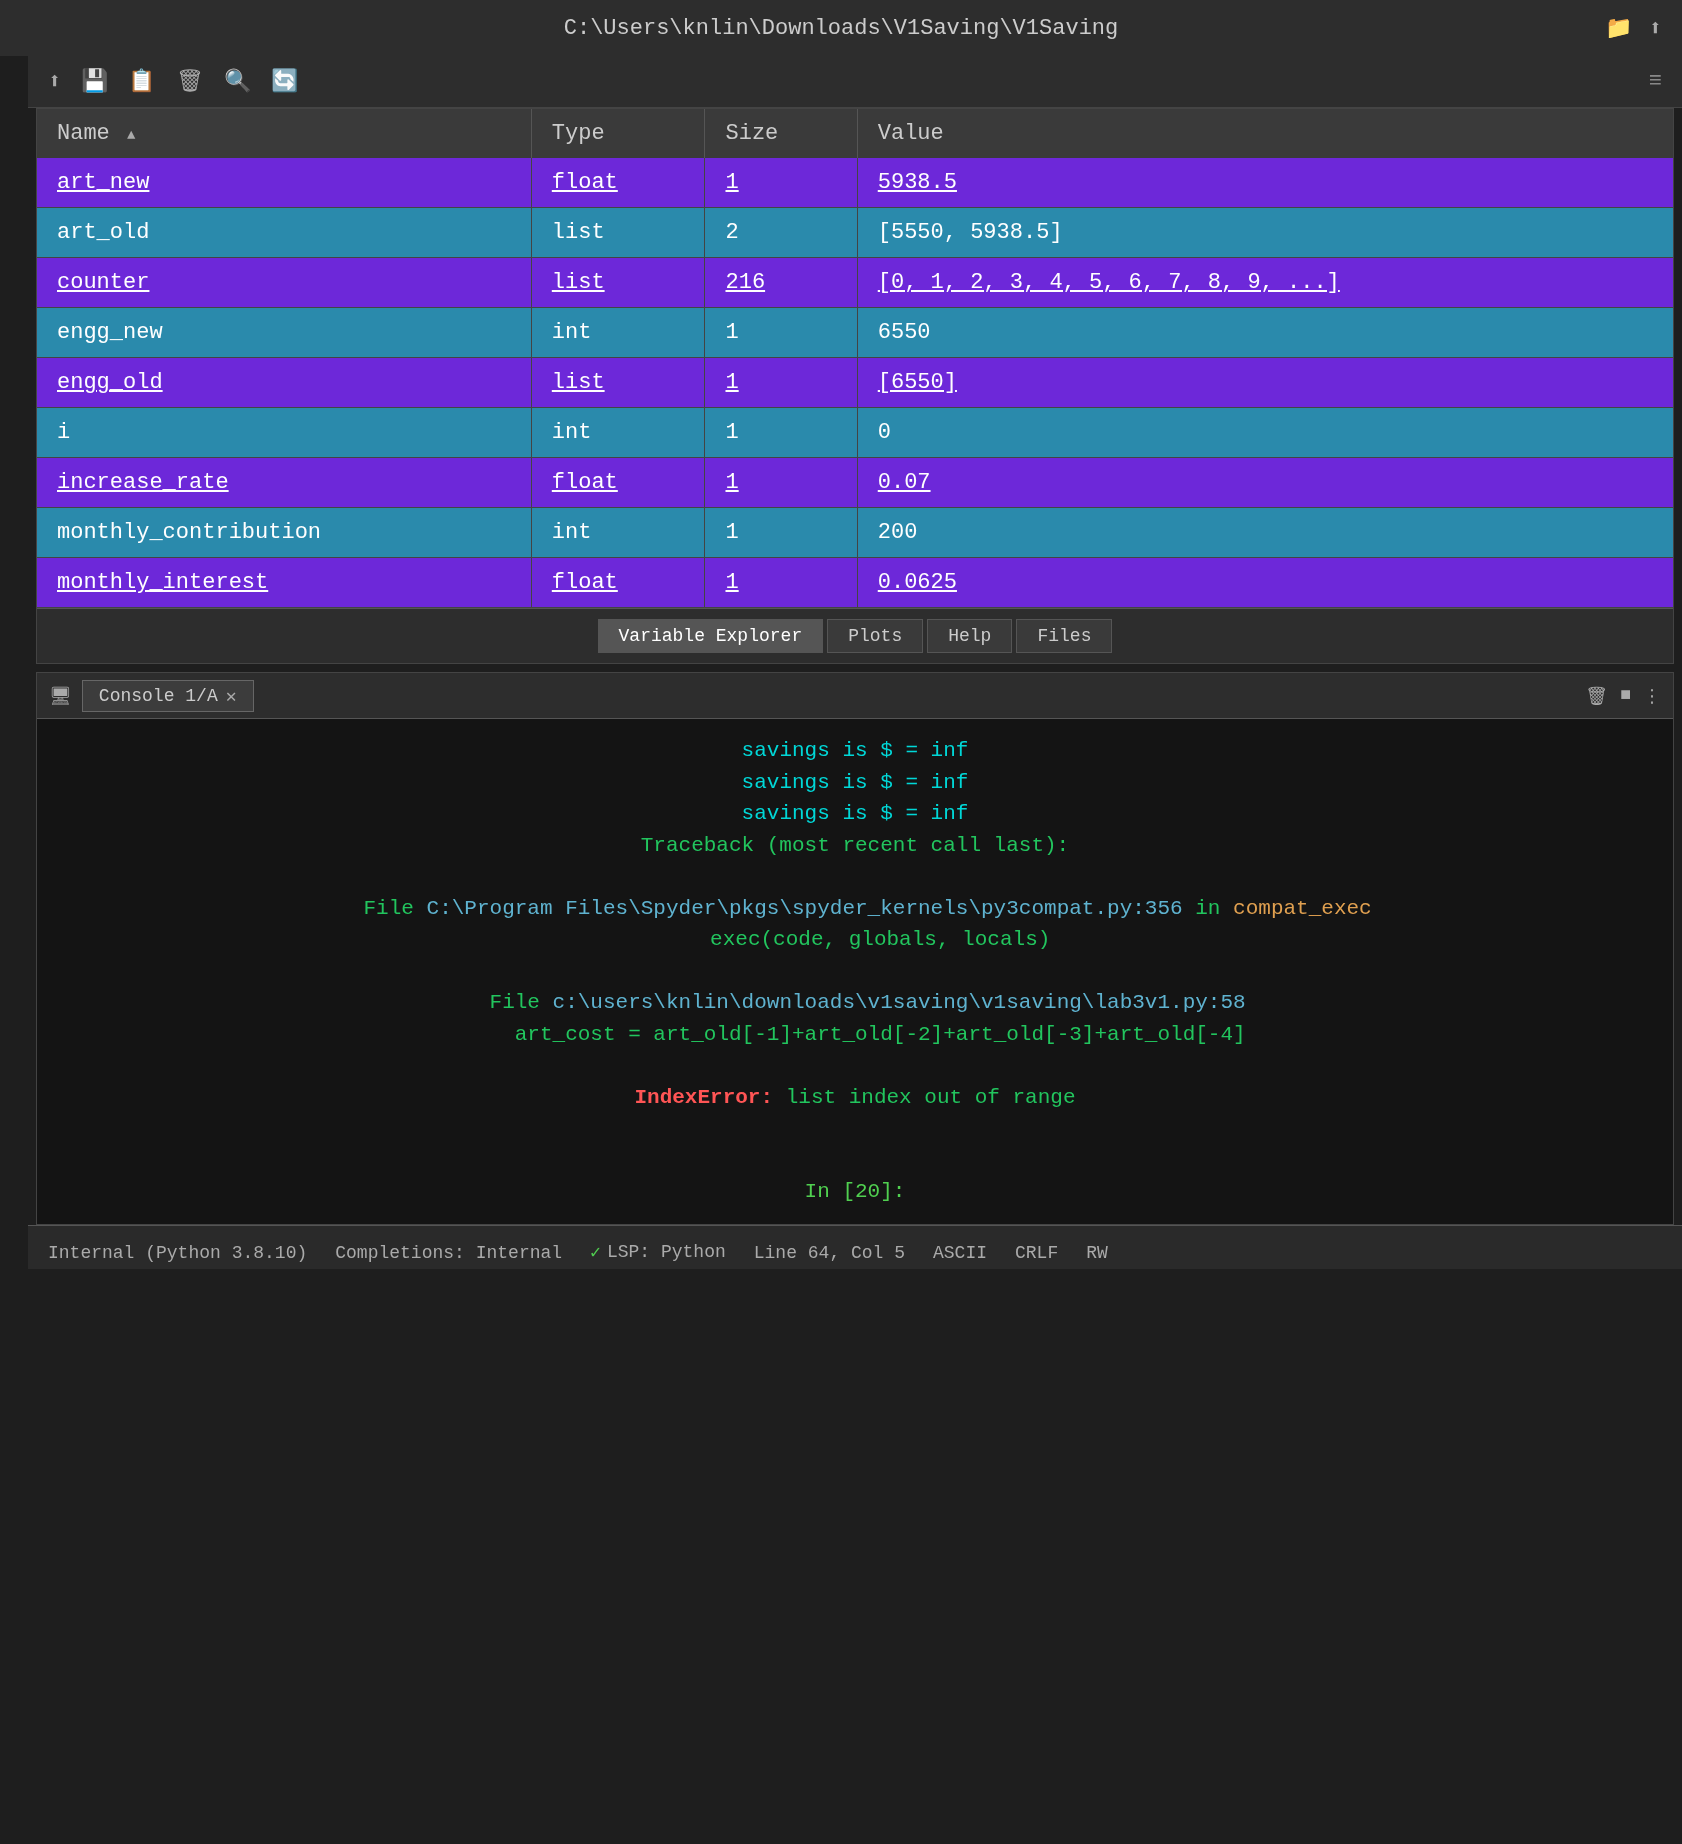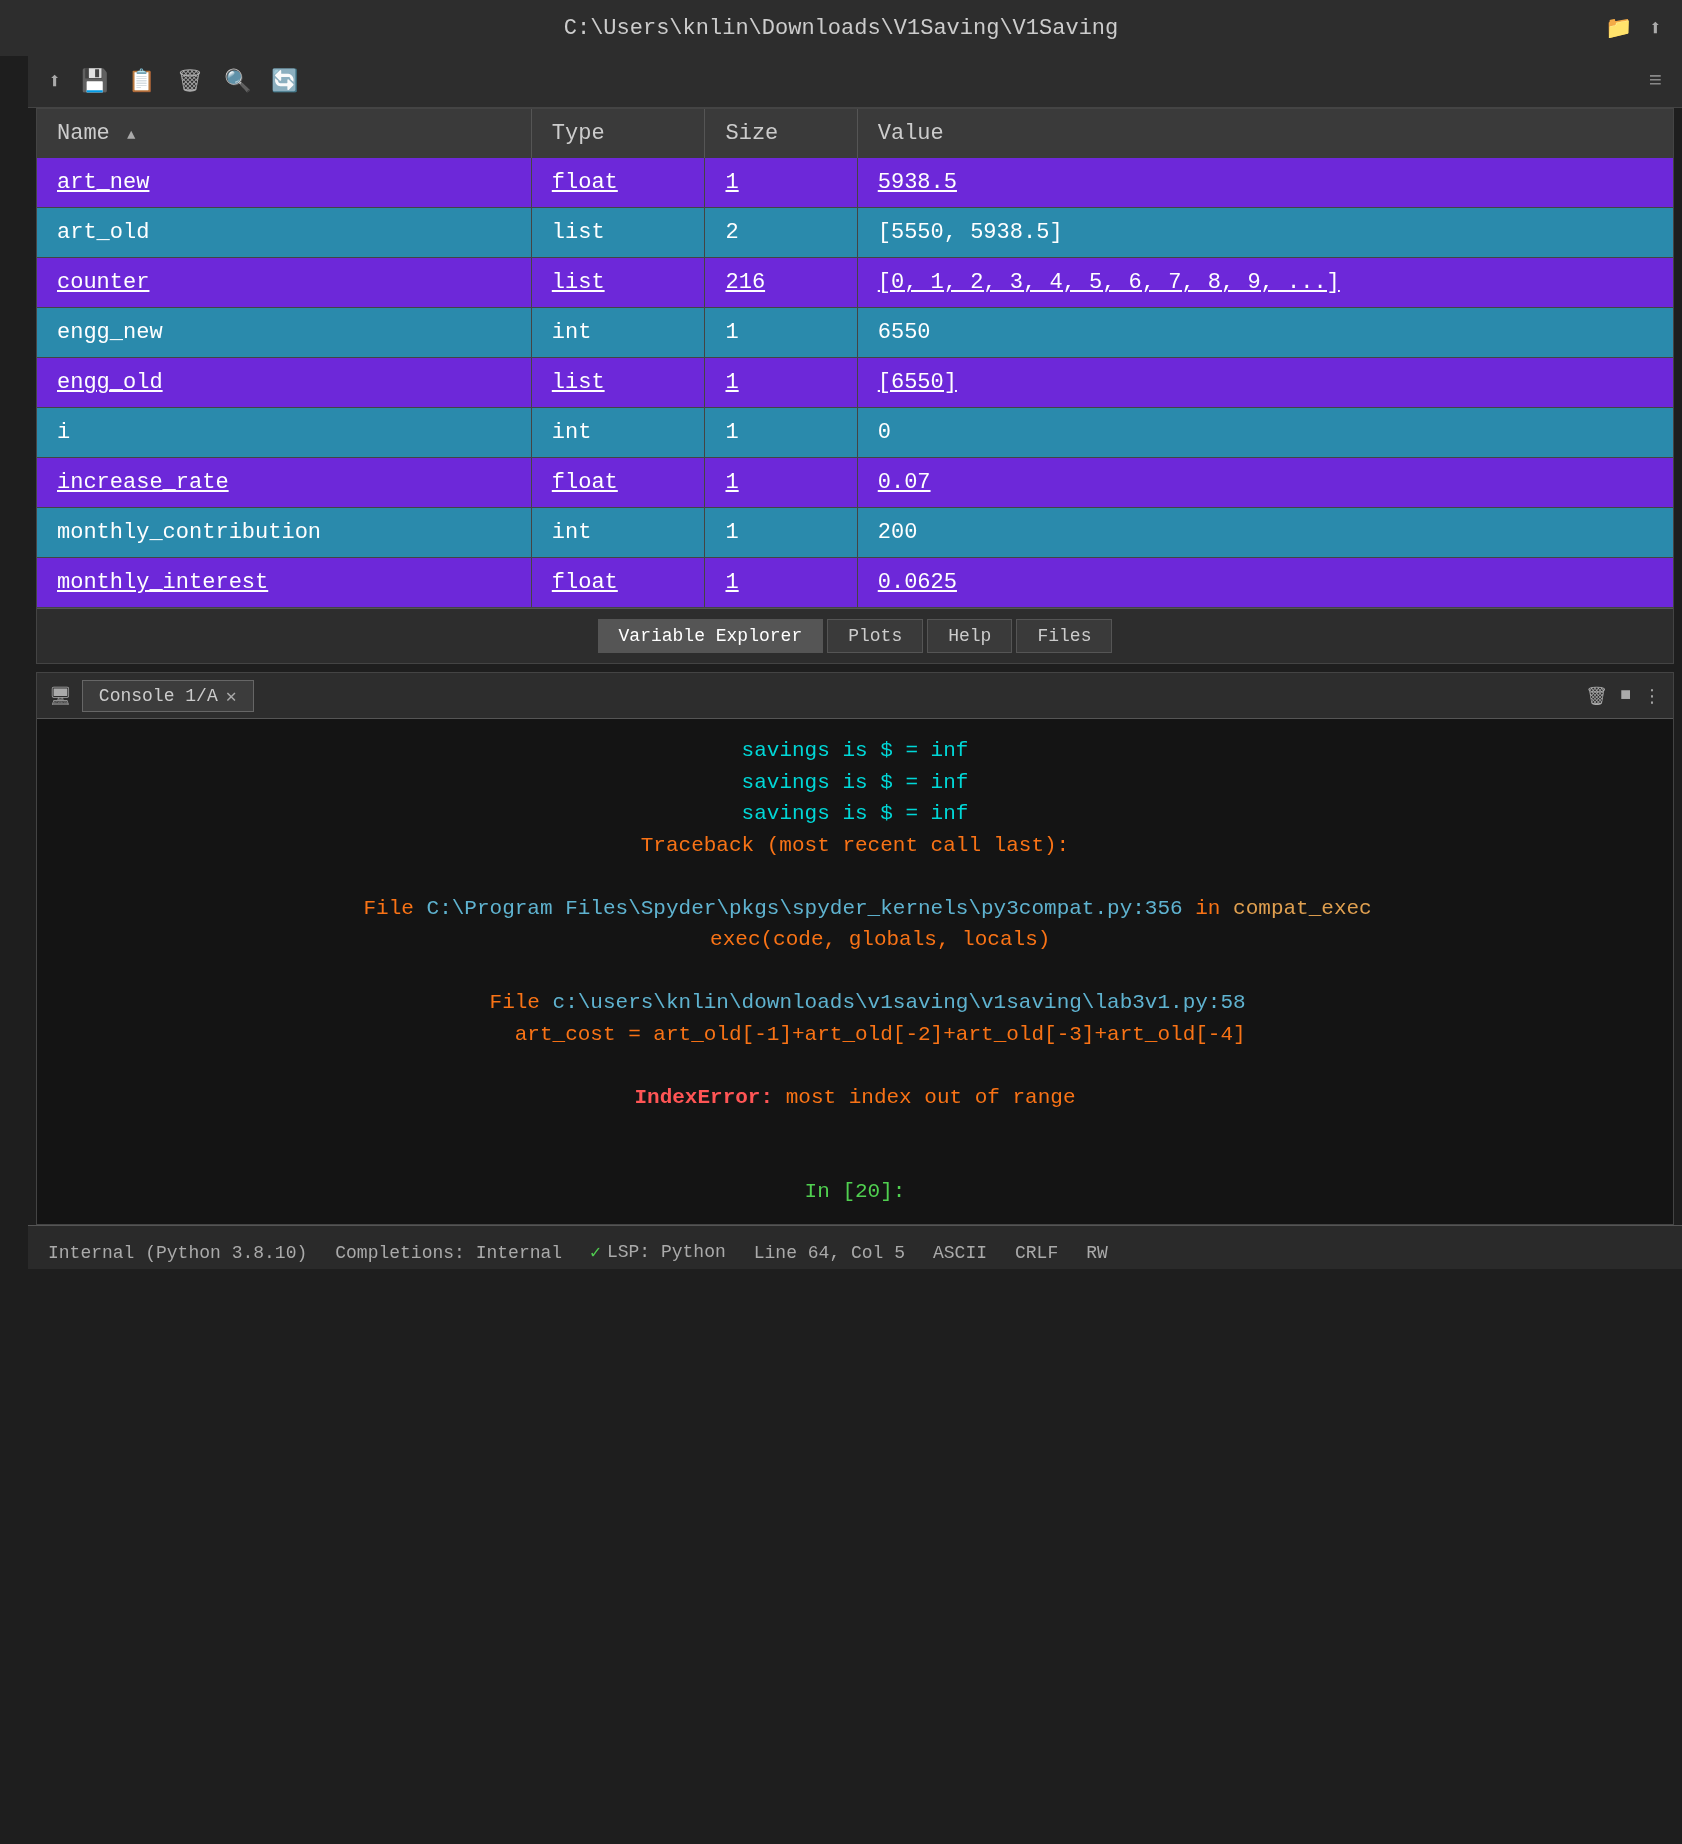--- a/index.html
+++ b/index.html
@@ -167,21 +167,21 @@
       font-family: 'Courier New', monospace;
       font-size: 21px;
       line-height: 1.5;
       color: #e0e0e0;
       text-align: center;
     }
     .console-output .line { display: block; }
     .console-output .cyan { color: #00d7d7; }
     .console-output .orange { color: #e0a050; }
     .console-output .red-label { color: #ff5555; font-weight: bold; }
-    .console-output .white { color: #f97316; }
+    .console-output .white { color: #22c55e; }
     .console-output .file-path { color: #5fb3d0; }
     .console-output .in-prompt { color: #50d050; }
 
     
     .bottom-tabs {
       display: flex;
       background: #2d2d2d;
       border-top: 1px solid #555;
       padding: 8px 0 0 0;
       justify-content: center;
@@ -351,21 +351,21 @@
         &nbsp;&nbsp;<span class="white">File </span><span class="file-path">C:\Program Files\Spyder\pkgs\spyder_kernels\py3compat.py:356</span><span class="white"> in </span><span class="orange">compat_exec</span>
       </span>
       <span class="line white">&nbsp;&nbsp;&nbsp;&nbsp;<span>exec(code, globals, locals)</span></span>
       <br>
       <span class="line">
         &nbsp;&nbsp;<span class="white">File </span><span class="file-path">c:\users\knlin\downloads\v1saving\v1saving\lab3v1.py:58</span>
       </span>
       <span class="line white">&nbsp;&nbsp;&nbsp;&nbsp;<span>art_cost = art_old[-1]+art_old[-2]+art_old[-3]+art_old[-4]</span></span>
       <br>
       <span class="line">
-        <span class="red-label">IndexError:</span><span class="white"> most index out of range</span>
+        <span class="red-label">IndexError:</span><span class="white"> list index out of range</span>
       </span>
       <br>
       <br>
       <span class="line">
         <span class="in-prompt">In [20]:</span>
       </span>
     </div>
   </div>
 
 

